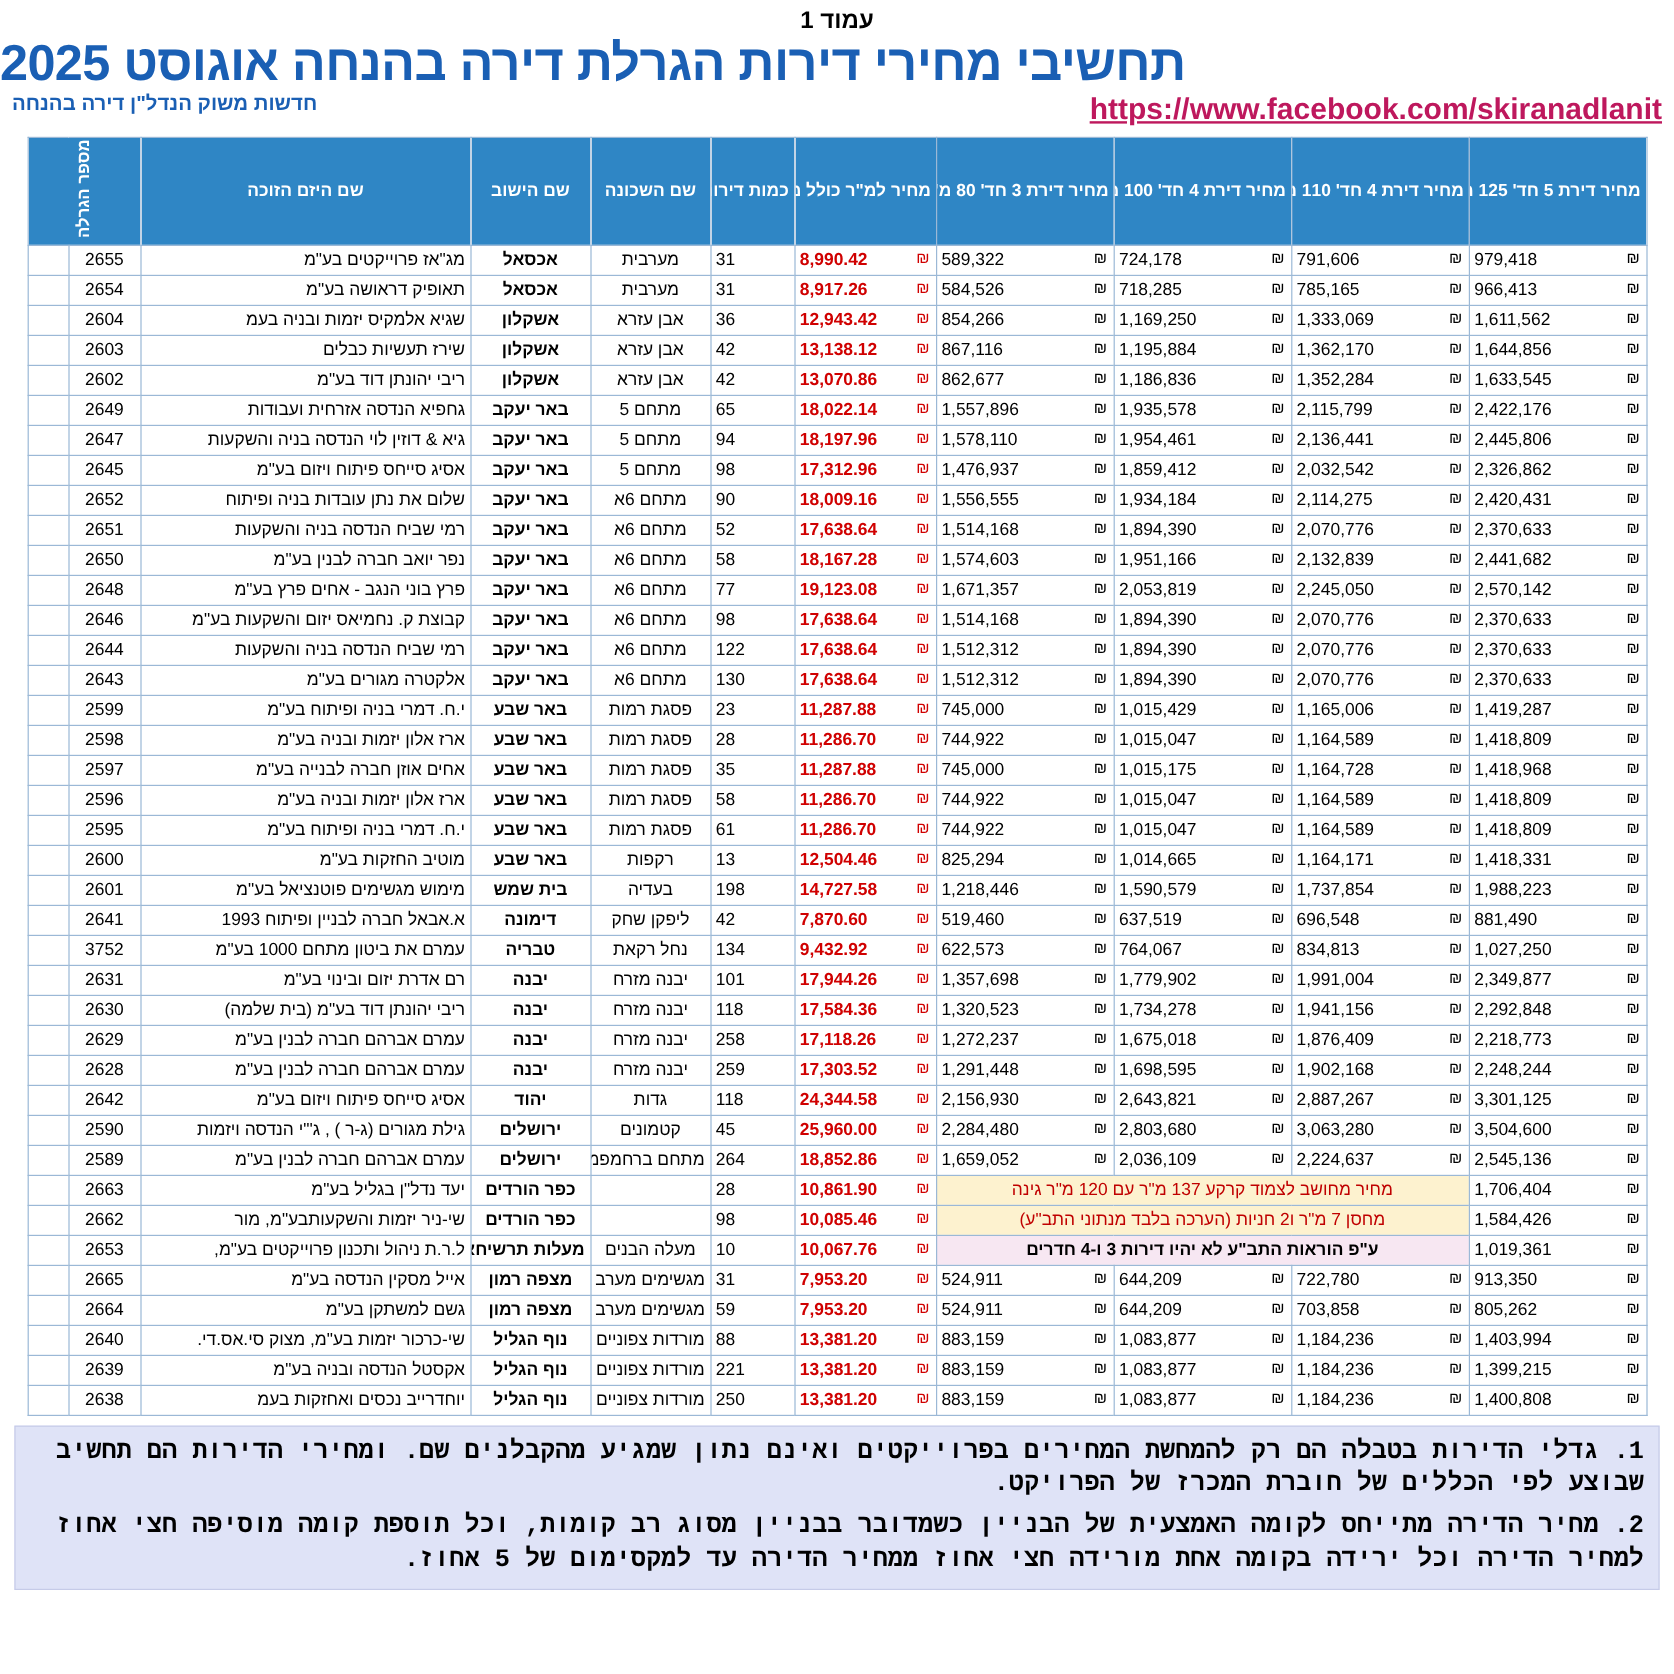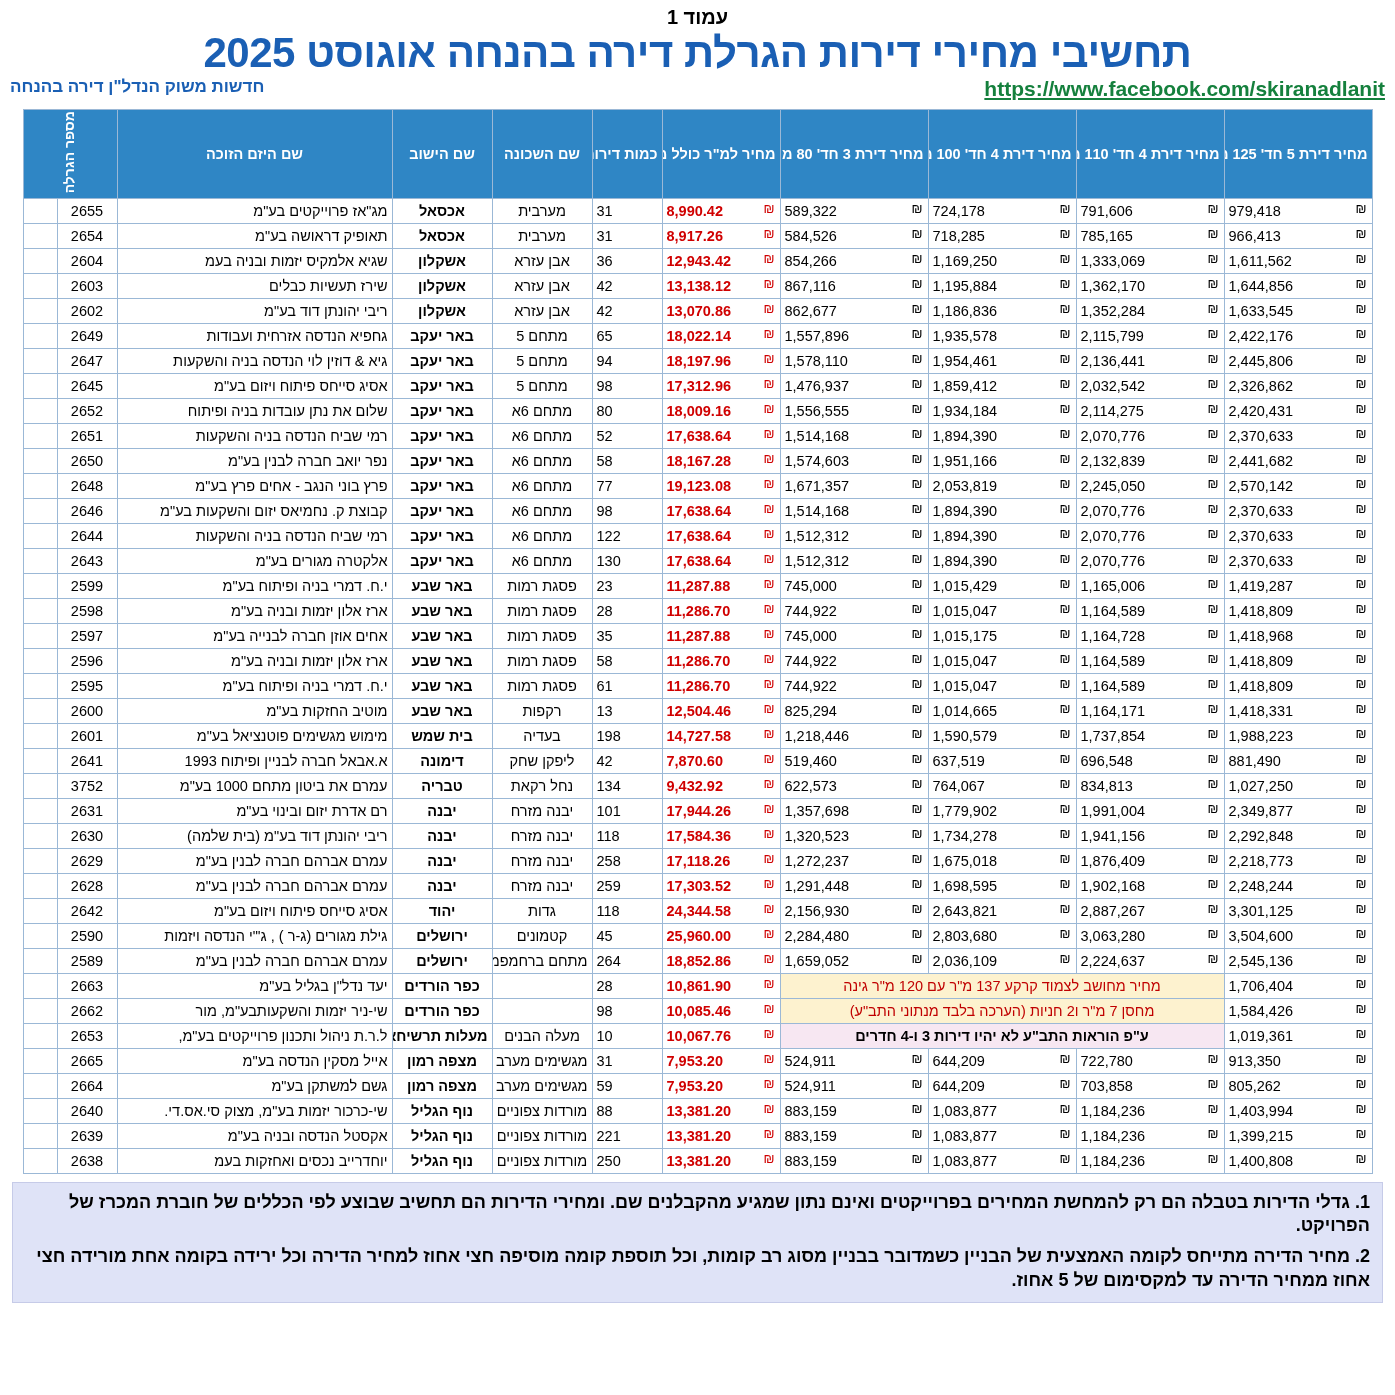--- a/index.html
+++ b/index.html
@@ -12,39 +12,39 @@
   .page{width:1395px;position:relative;}
 
   .top-label{
     text-align:center;
     font-size:20px;
     font-weight:bold;
     color:#000;
     padding-top:6px;
   }
   .main-title{
-    text-align:center;
+    text-align:left;
     font-size:42px;
     font-weight:bold;
     color:#1a5fb4;
     letter-spacing:-0.5px;
     line-height:1.05;
     padding-top:2px;
   }
   .subline{
     display:flex;
     flex-direction:row;
     align-items:flex-start;
     justify-content:space-between;
     padding:2px 10px 4px 10px;
   }
   .fb-link{
-    font-size:21px;
+    font-size:25px;
     font-weight:bold;
-    color:#15803d;
+    color:#be185d;
     text-decoration:underline;
     direction:ltr;
     white-space:nowrap;
   }
   .sub-right{
     font-size:17px;
     font-weight:bold;
     color:#1a5fb4;
     white-space:nowrap;
   }
@@ -152,24 +152,25 @@
   }
 
   .footer{
     margin:8px 12px 0 12px;
     background:#dfe3f7;
     border:1px solid #c6cbe8;
     padding:8px 12px 10px 12px;
   }
   .footer p{
     margin:0 0 8px 0;
-    font-size:18px;
+    font-size:21px;
     font-weight:bold;
     line-height:1.3;
     text-align:right;
+    font-family:Liberation Mono, monospace;
   }
   .footer p:last-child{margin-bottom:0;}
 </style>
 </head>
 <body>
 
 <div class="page">
 
   <div class="top-label">עמוד 1</div>
   <div class="main-title">תחשיבי מחירי דירות הגרלת דירה בהנחה אוגוסט 2025</div>
@@ -311,21 +312,21 @@
           <td class="dev">אסיג סייחס פיתוח ויזום בע"מ</td>
           <td class="num">2645</td>
           <td class="rot"></td>
         </tr>
         <tr>
           <td class="money"><span class="shk">₪</span><span>2,420,431</span></td>
           <td class="money"><span class="shk">₪</span><span>2,114,275</span></td>
           <td class="money"><span class="shk">₪</span><span>1,934,184</span></td>
           <td class="money"><span class="shk">₪</span><span>1,556,555</span></td>
           <td class="permeter"><span class="shk">₪</span><span>18,009.16</span></td>
-          <td class="units">80</td>
+          <td class="units">90</td>
           <td class="hood">מתחם 6א</td>
           <td class="city">באר יעקב</td>
           <td class="dev">שלום את נתן עובדות בניה ופיתוח</td>
           <td class="num">2652</td>
           <td class="rot"></td>
         </tr>
         <tr>
           <td class="money"><span class="shk">₪</span><span>2,370,633</span></td>
           <td class="money"><span class="shk">₪</span><span>2,070,776</span></td>
           <td class="money"><span class="shk">₪</span><span>1,894,390</span></td>

